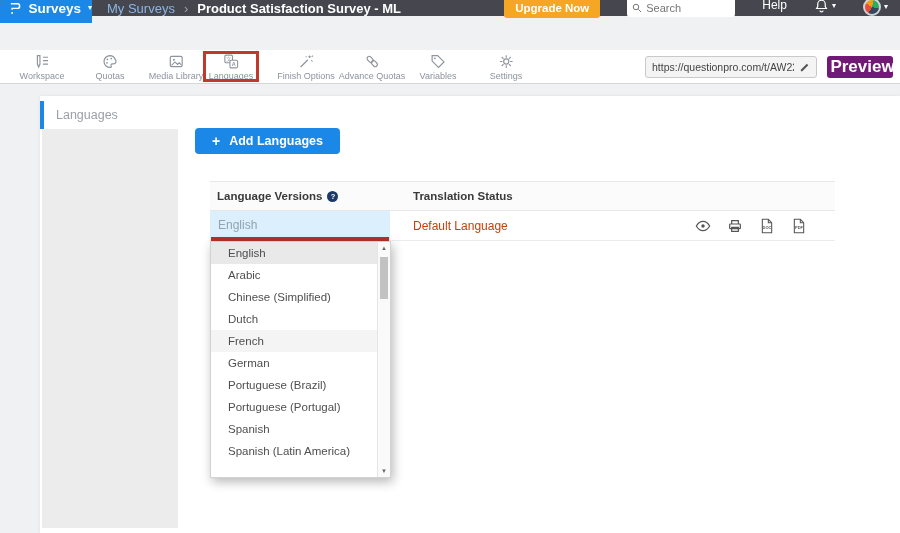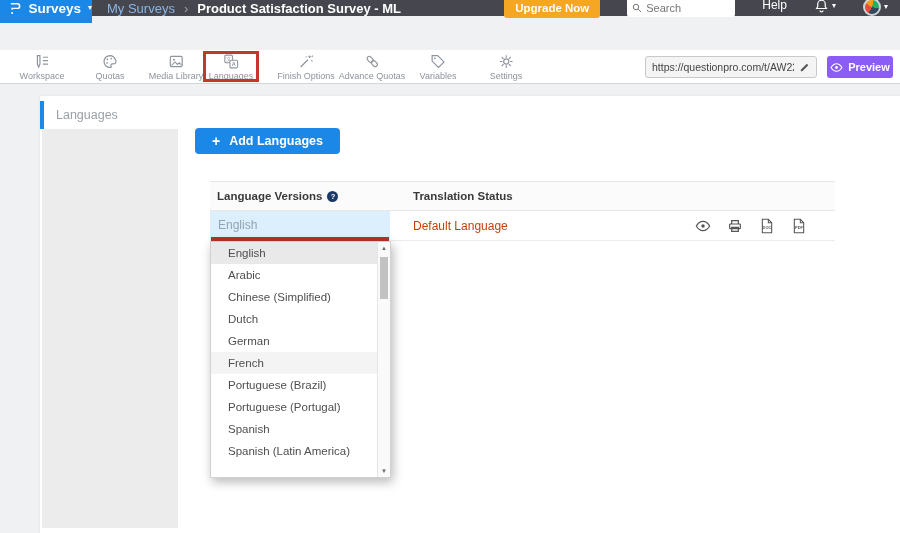--- a/index.html
+++ b/index.html
@@ -33,21 +33,21 @@
 
   
   .toolbar { position:absolute; left:0; top:50px; width:900px; height:34px; background:#fff; border-bottom:1px solid #d6d6d6; }
   .tool-item { position:absolute; top:3px; transform:translateX(-50%); display:flex; flex-direction:column; align-items:center; gap:1px; cursor:pointer; color:#8f959d; }
   .tool-item svg { width:17px; height:17px; }
   .tool-label { font-size:9px; color:#8d939c; white-space:nowrap; }
   .red-box { position:absolute; left:203px; top:1px; width:56px; height:31px; border:3px solid #c0392b; }
   .url-pill { position:absolute; left:645px; top:6px; width:172px; height:22px; background:#f4f4f4; border:1px solid #c9c9c9; border-radius:3px; display:flex; align-items:center; }
   .url-text { flex:1; font-size:10.5px; color:#444; padding:0 6px; white-space:nowrap; overflow:hidden; cursor:text; }
   .url-edit { width:22px; display:flex; align-items:center; justify-content:center; cursor:pointer; color:#555; }
-  .preview-btn { position:absolute; left:827px; top:6px; height:22px; width:66px; background:#8b5cf6; color:#fff; border:none; border-radius:3px; display:flex; align-items:center; justify-content:center; gap:5px; font-size:11px; font-weight:700; cursor:pointer; }
+  .preview-btn { position:absolute; left:827px; top:6px; height:22px; width:66px; background:#701a75; color:#fff; border:none; border-radius:3px; display:flex; align-items:center; justify-content:center; gap:5px; font-size:17px; font-weight:700; cursor:pointer; }
 
   
   .panel { position:absolute; left:40px; top:96px; width:860px; height:437px; background:#fff; box-shadow:0 0 3px rgba(0,0,0,0.08); }
   .side-item { position:absolute; left:0; top:5px; width:140px; height:28px; border-left:4px solid #1b87e6; display:flex; align-items:center; padding-left:12px; font-size:12.5px; color:#9aa1a8; cursor:pointer; background:#fff; }
   .side-gray { position:absolute; left:2px; top:33px; width:136px; height:399px; background:#ececec; }
 
   .add-btn { position:absolute; left:155px; top:32px; height:26px; padding:0 17px; background:#1b87e6; color:#fff; border:none; border-radius:4px; font-size:12.5px; font-weight:700; display:flex; align-items:center; gap:9px; cursor:pointer; font-family:"Liberation Sans",sans-serif; }
   .add-plus { font-size:14px; font-weight:700; }
 
   .lang-table { position:absolute; left:170px; top:85px; width:625px; }
@@ -243,22 +243,22 @@
           </svg>
         </div>
       </div>
     </div>
 
     <div class="dropdown">
       <div class="dd-option selected">English</div>
       <div class="dd-option">Arabic</div>
       <div class="dd-option">Chinese (Simplified)</div>
       <div class="dd-option">Dutch</div>
+      <div class="dd-option hovered">French</div>
       <div class="dd-option">German</div>
-      <div class="dd-option hovered">French</div>
       <div class="dd-option">Portuguese (Brazil)</div>
       <div class="dd-option">Portuguese (Portugal)</div>
       <div class="dd-option">Spanish</div>
       <div class="dd-option">Spanish (Latin America)</div>
       <div class="dd-scrollbar">
         <div class="dd-arrow up">▲</div>
         <div class="dd-thumb"></div>
         <div class="dd-arrow down">▼</div>
       </div>
     </div>

